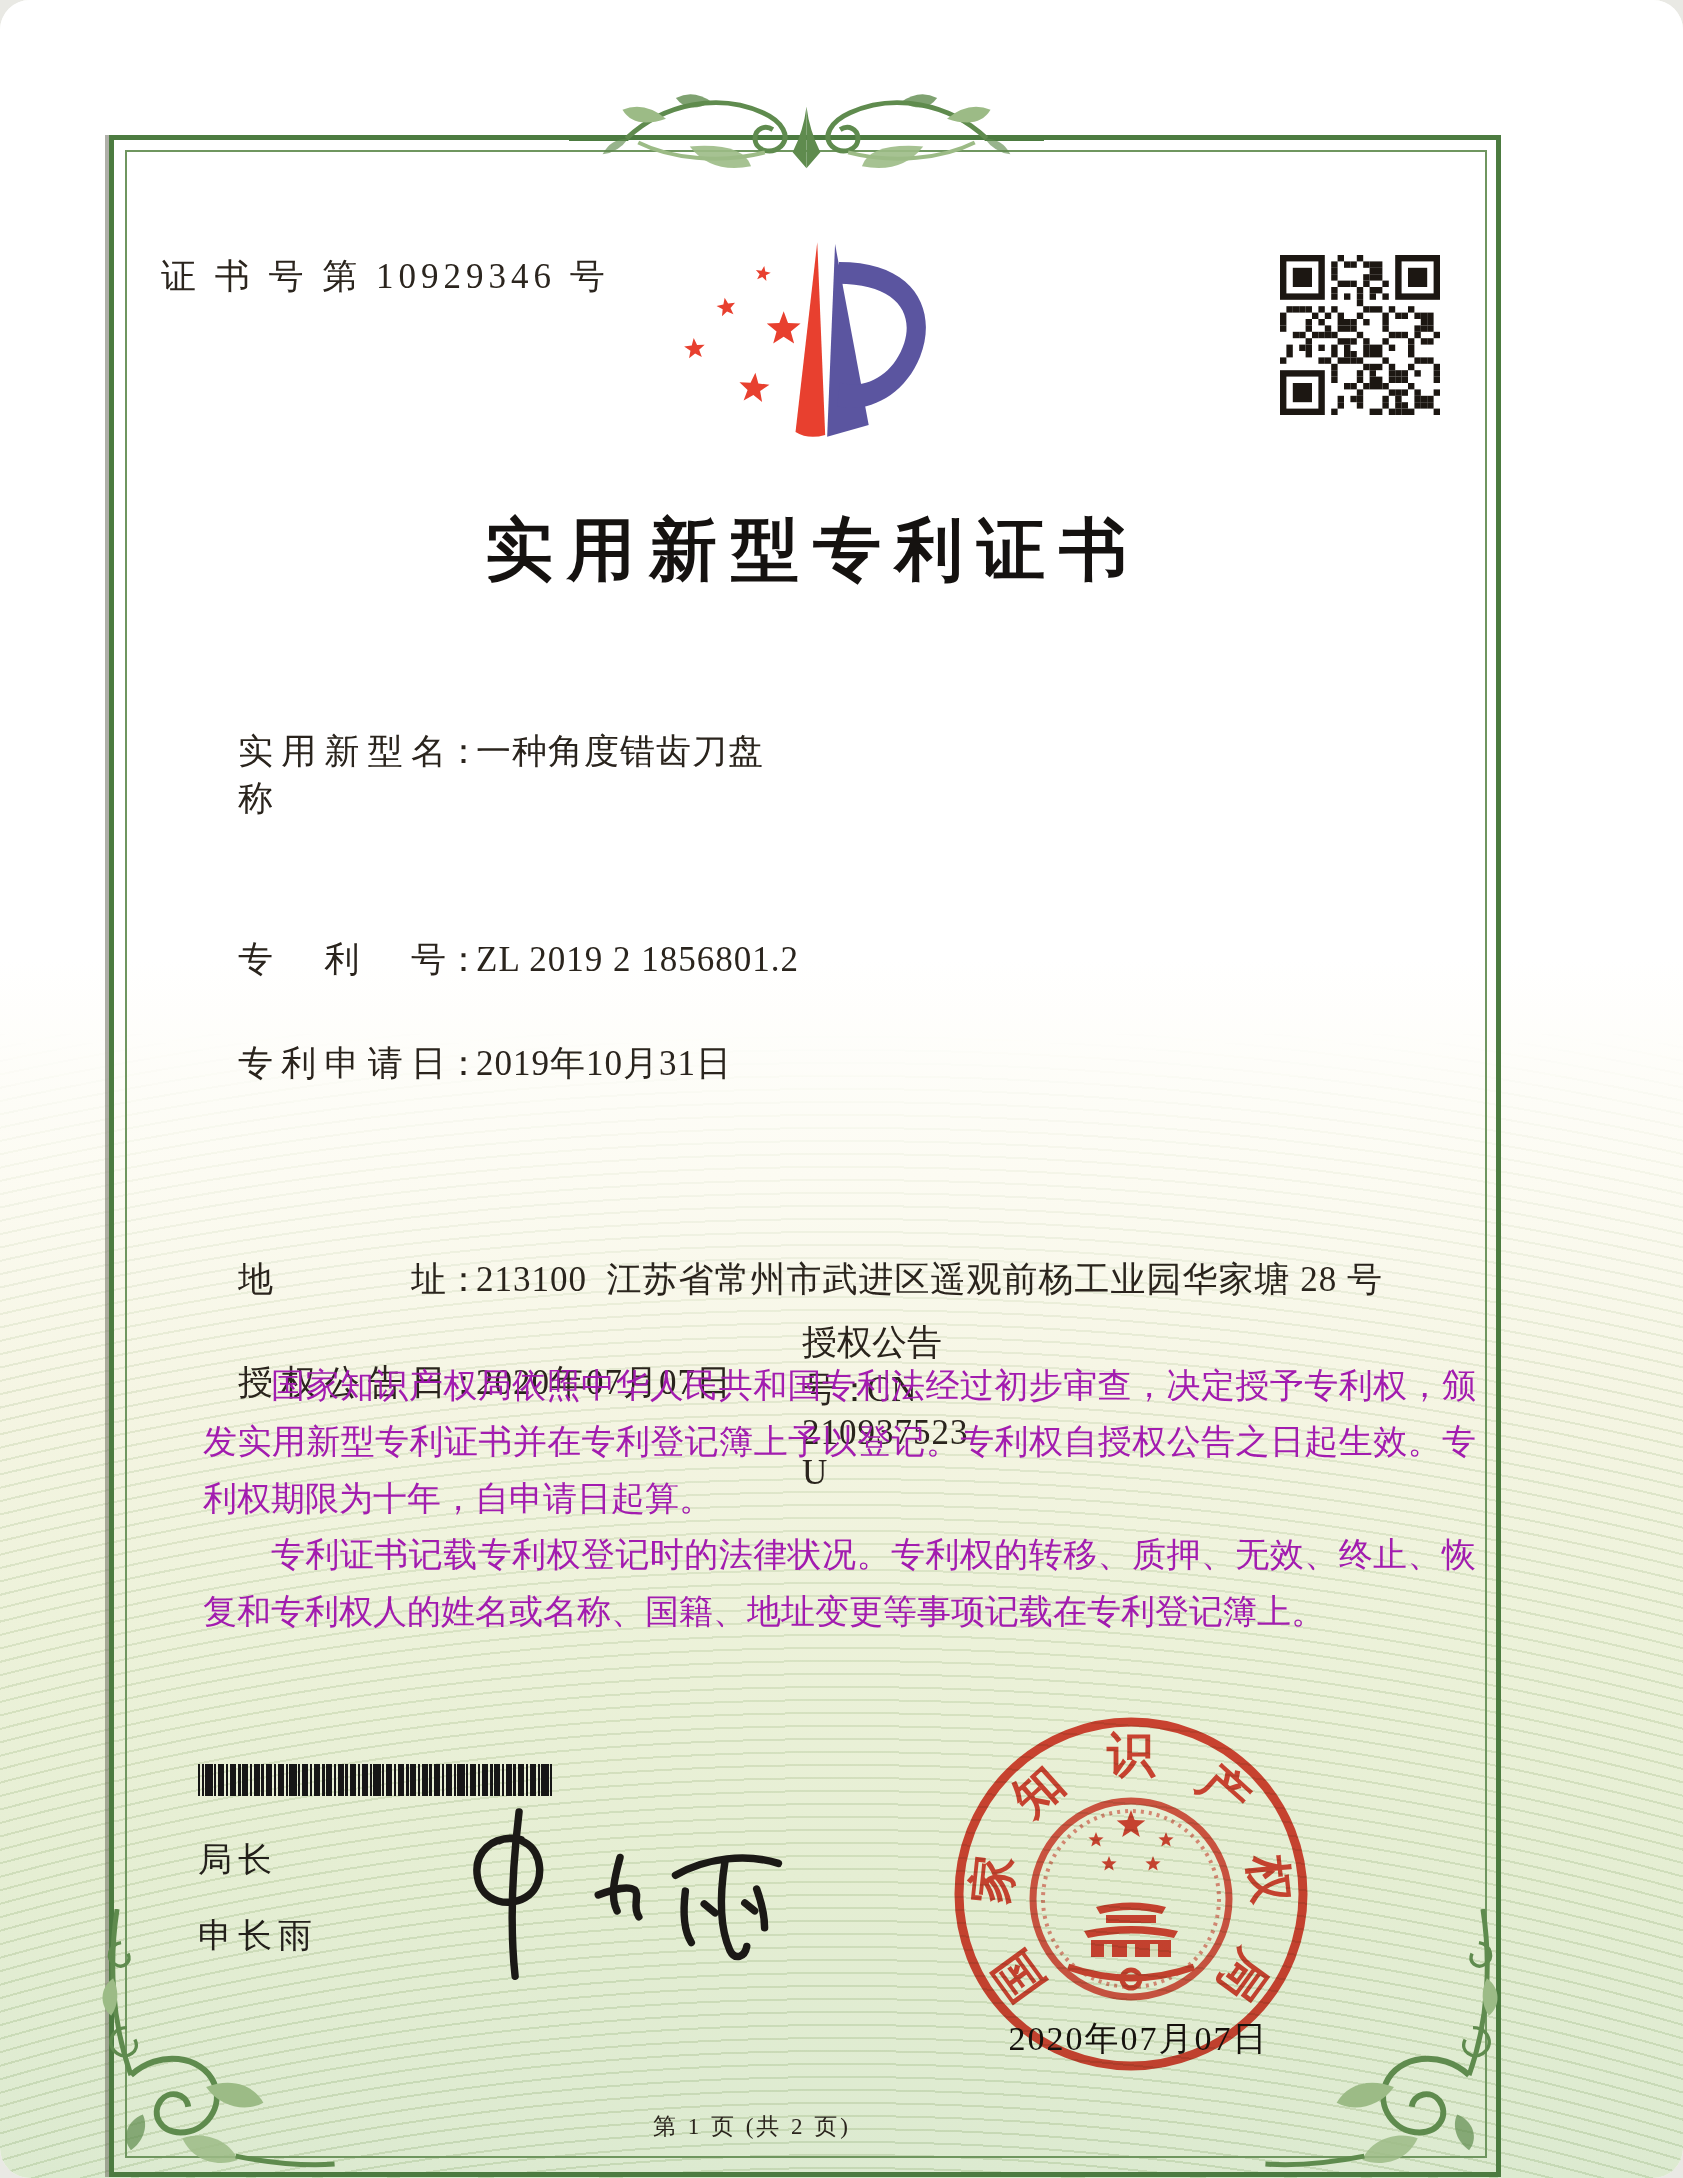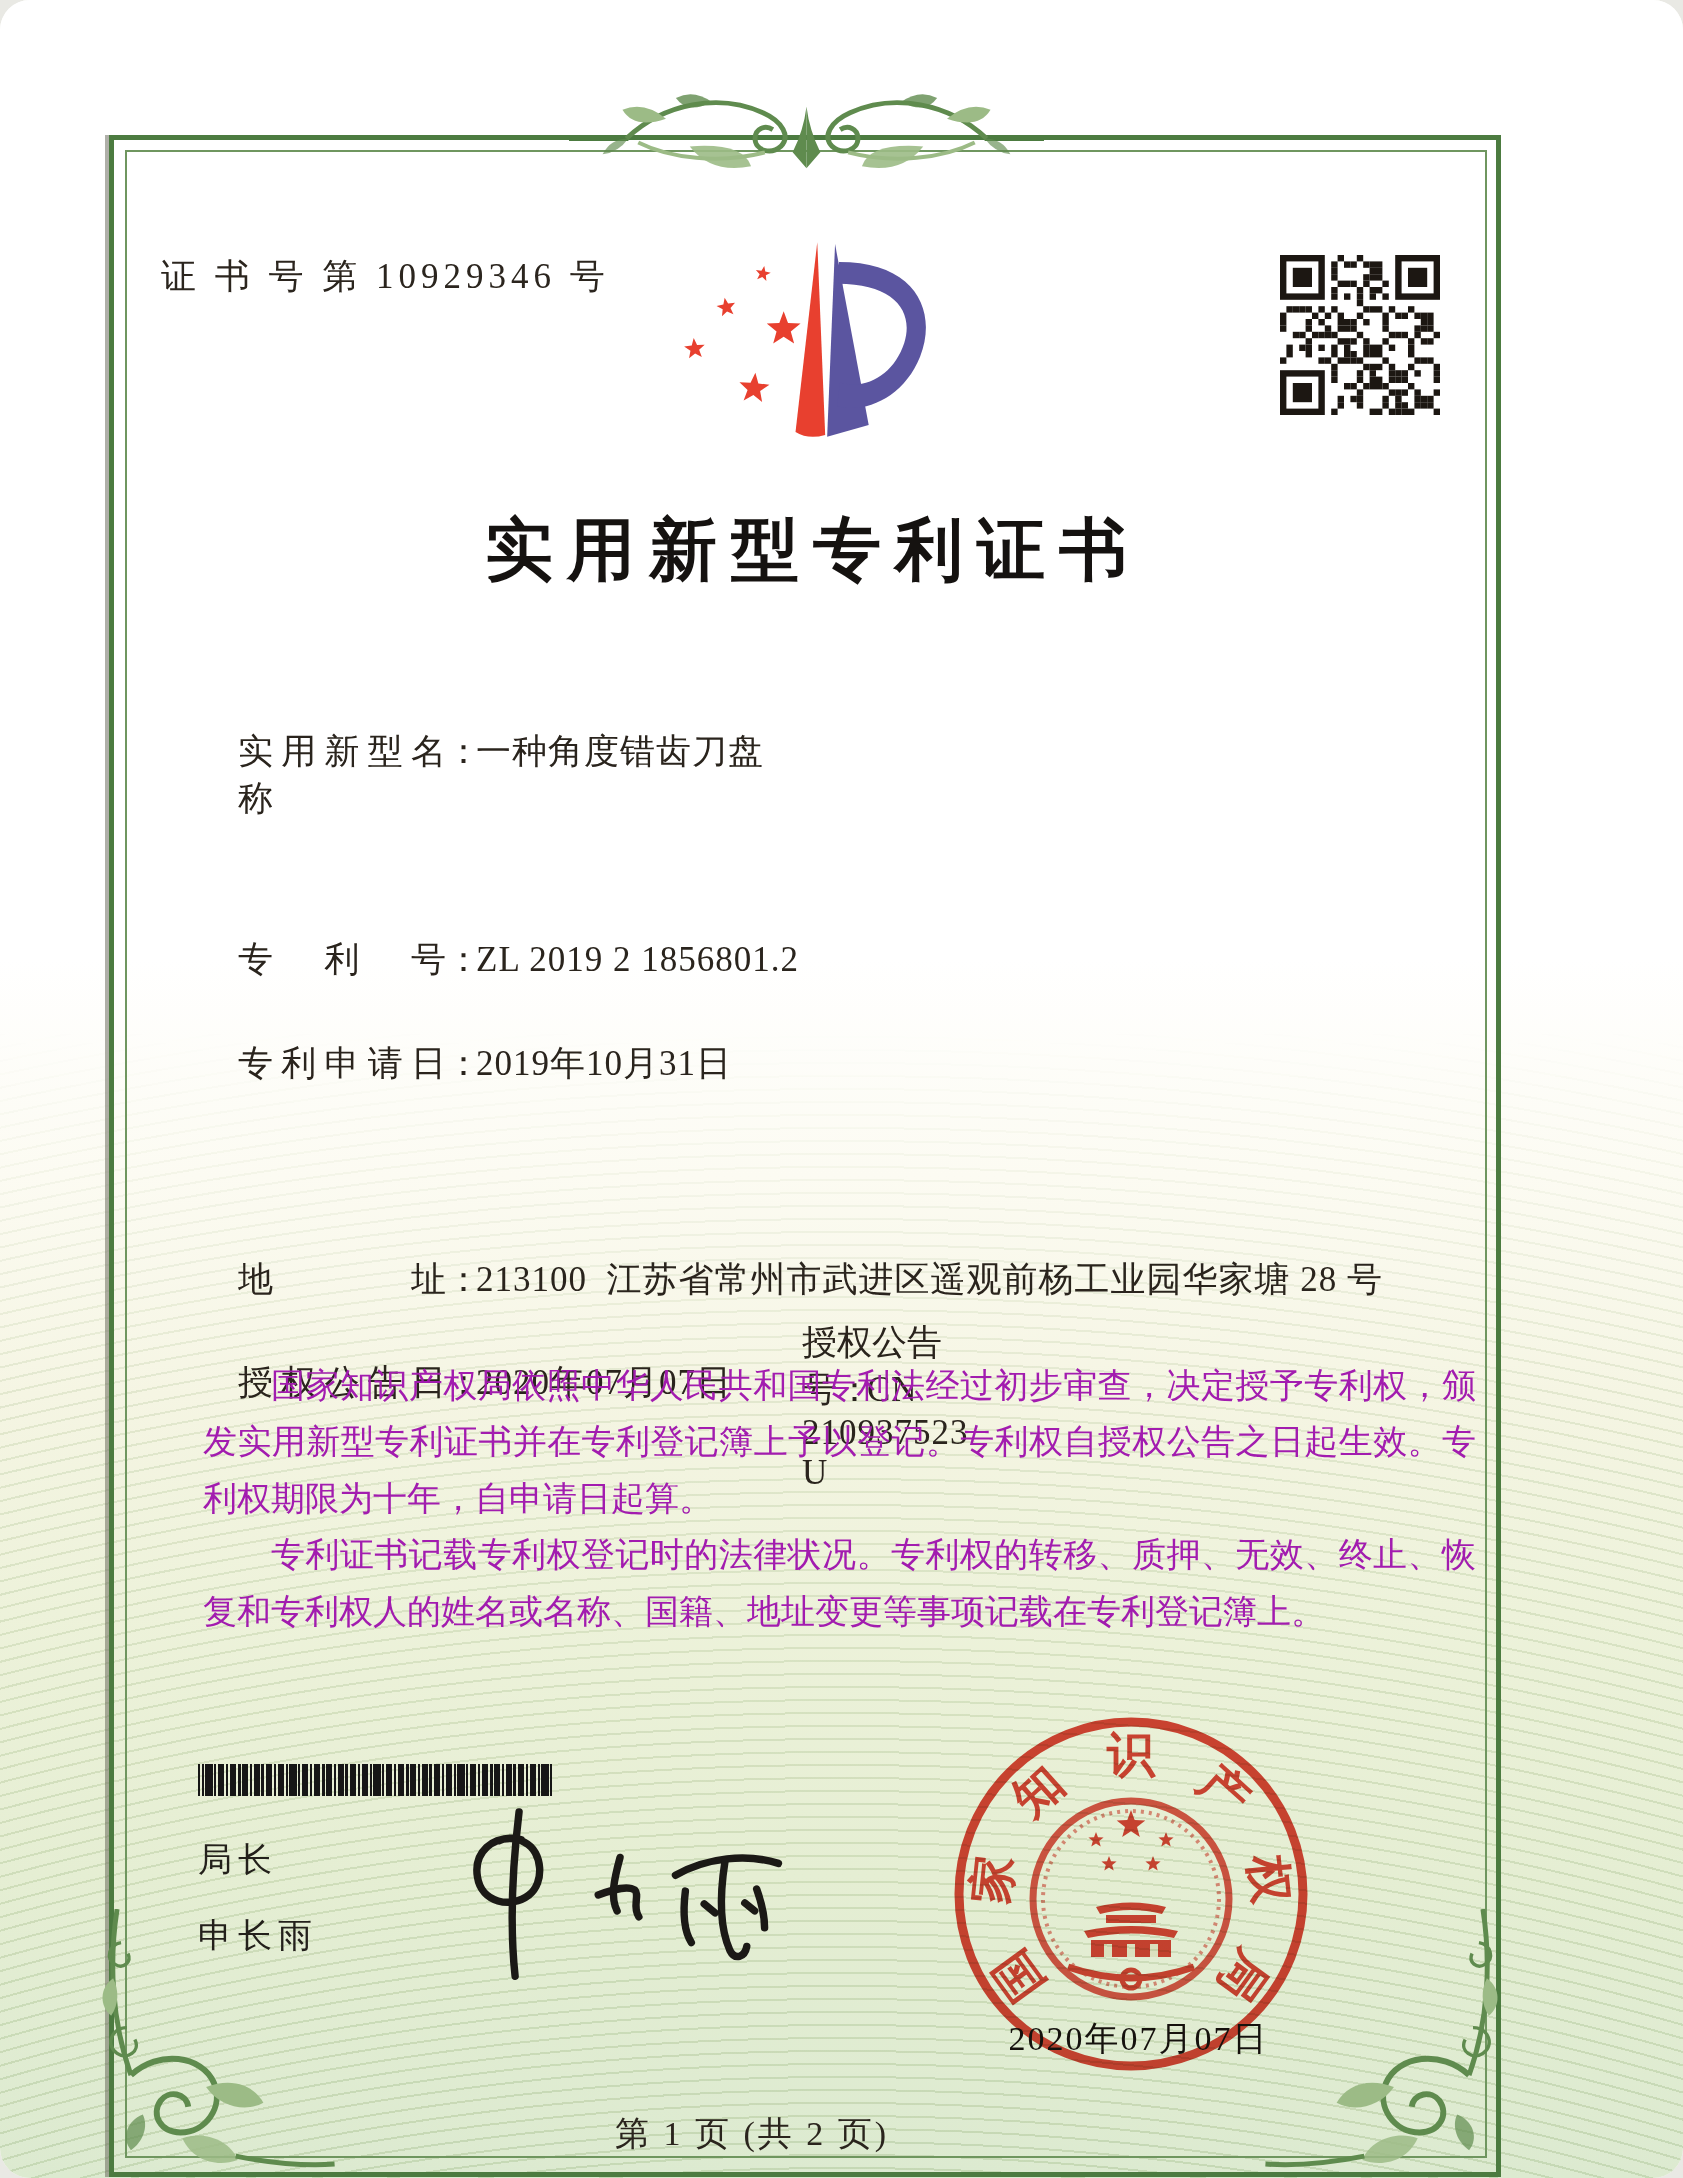--- a/index.html
+++ b/index.html
@@ -41,21 +41,21 @@
       repeating-linear-gradient(90deg,rgba(0,0,0,0) 0 9px,#161616 9px 12px);}
   
   .director{position:absolute;left:198px;font-size:34px;letter-spacing:6px;color:#23201b;
     font-family:"Liberation Sans","DejaVu Sans",sans-serif;}
   .sig{position:absolute;left:426px;top:1800px;}
   
   .seal{position:absolute;left:946px;top:1709px;mix-blend-mode:multiply;opacity:.94;}
   .sealdate{position:absolute;left:985px;top:2016px;width:307px;text-align:center;
     font-size:34px;letter-spacing:2px;color:#15110d;}
   .footer{position:absolute;left:554px;top:2111px;width:396px;text-align:center;
-    font-size:34px;letter-spacing:3px;color:#2a241d;}
+    font-size:23px;letter-spacing:3px;color:#2a241d;}
 </style>
 </head>
 <body>
 
 <div id="canvas">
   <div class="tint"></div>
   <div class="waves"></div>
 
   <div class="frame-outer"></div>
   <div class="frame-inner"></div>

